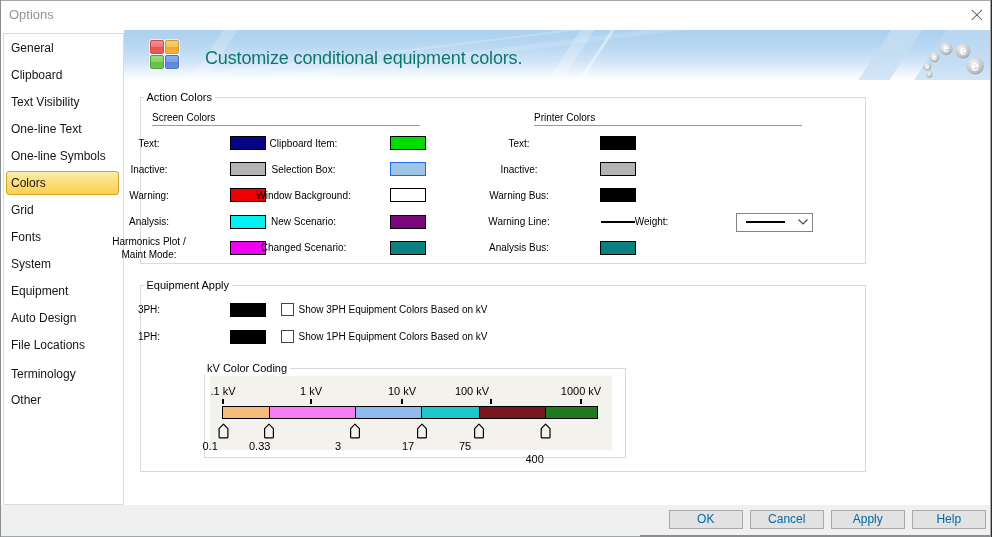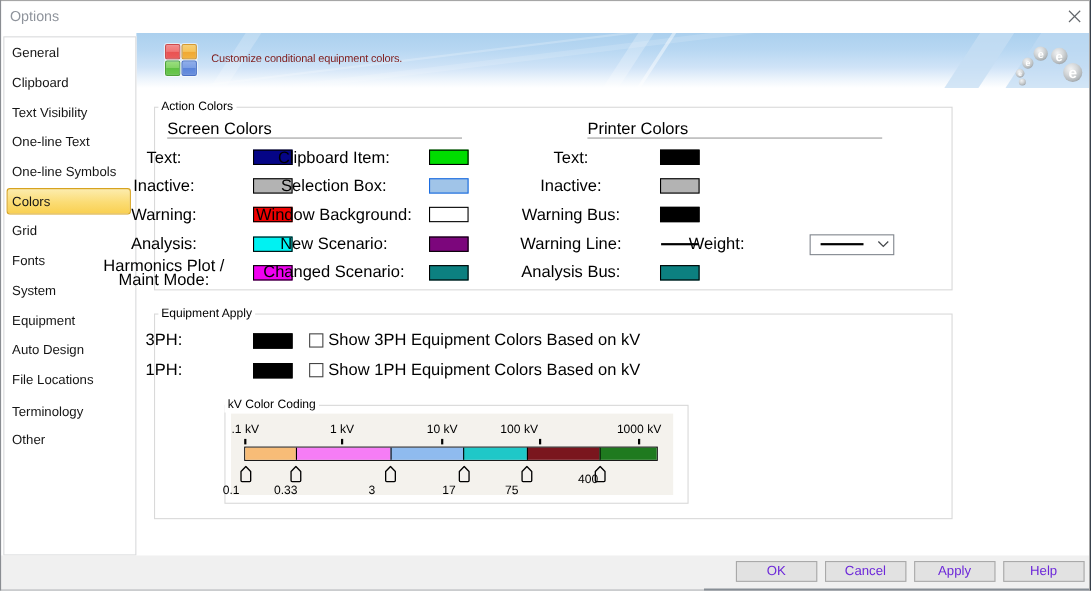--- a/index.html
+++ b/index.html
@@ -1,22 +1,22 @@
 <!DOCTYPE html>
 <html><head><meta charset="utf-8"><style>
 *{margin:0;padding:0;box-sizing:border-box}
 html,body{width:992px;height:537px}
 body{position:relative;font-family:"Liberation Sans",sans-serif;background:#fff;overflow:hidden}
 .abs{position:absolute}
-.lbl{position:absolute;font-size:15px;line-height:13px;color:#000;white-space:nowrap}
+.lbl{position:absolute;font-size:10px;line-height:13px;color:#000;white-space:nowrap}
 .r{text-align:center}
 .sw{position:absolute;width:36px;height:14px;border:1px solid #000}
 .grp{position:absolute;border:1px solid #d9d9d9}
 .glab{position:absolute;top:-7px;left:2.5px;background:#fff;padding:0 3px;font-size:11px;line-height:13px;color:#000;white-space:nowrap}
-.btn{position:absolute;width:73.5px;height:19.5px;background:#e2e2e2;border:1px solid #a9a9a9;font-size:12px;color:#6d28d9;text-align:center;line-height:17.5px}
+.btn{position:absolute;width:73.5px;height:19.5px;background:#e2e2e2;border:1px solid #a9a9a9;font-size:12px;color:#0369a1;text-align:center;line-height:17.5px}
 .side{position:absolute;left:11px;font-size:12px;line-height:14px;color:#151515;white-space:nowrap}
 .num{position:absolute;font-size:11px;line-height:12px;color:#000;text-align:left;width:40px}
 .kvl{position:absolute;font-size:11px;line-height:12px;color:#000;text-align:center;width:52px}
 .tick{position:absolute;width:2px;height:5px;background:#000}
 .cb{position:absolute;width:13px;height:13px;border:1px solid #454545;background:#fff}
 </style></head><body>
 
 <div class="abs" id="banner" style="left:124px;top:30px;width:866px;height:50px;background:linear-gradient(180deg,#abd0ee 0%,#b7d7f2 30%,#cfe3f7 62%,#eef5fc 85%,#ffffff 100%);overflow:hidden">
   <div class="abs" style="left:425px;top:-60px;width:12px;height:220px;background:rgba(255,255,255,.25);transform:rotate(33deg)"></div>
   <div class="abs" style="left:455px;top:-60px;width:3px;height:220px;background:rgba(255,255,255,.45);transform:rotate(33deg)"></div>
@@ -48,21 +48,21 @@
       <text x="63" y="20" font-size="12" fill="#fff">e</text>
     <circle cx="75.2" cy="30.9" r="8.7" fill="url(#bub)"></circle>
       <text x="75.2" y="35.6" font-size="14" fill="#fff">e</text>
   </g>
 </svg>
 
 <div class="abs" style="left:150px;top:40.3px;width:14px;height:13.5px;border-radius:2px;box-shadow:0 0 0 1px rgba(255,255,255,.6);border:1px solid #cf4b4b;background:linear-gradient(180deg,#f58c8c 0%,#f07575 48%,#ea5252 52%,#e95c5c 100%)"></div>
 <div class="abs" style="left:165.3px;top:40.3px;width:14px;height:13.5px;border-radius:2px;box-shadow:0 0 0 1px rgba(255,255,255,.6);border:1px solid #d8992e;background:linear-gradient(180deg,#f8cf72 0%,#f6c35a 48%,#f0a832 52%,#f2b23f 100%)"></div>
 <div class="abs" style="left:150px;top:55.2px;width:14px;height:13.5px;border-radius:2px;box-shadow:0 0 0 1px rgba(255,255,255,.6);border:1px solid #4da339;background:linear-gradient(180deg,#9adf7f 0%,#83d465 48%,#5fc244 52%,#6ac74e 100%)"></div>
 <div class="abs" style="left:165.3px;top:55.2px;width:14px;height:13.5px;border-radius:2px;box-shadow:0 0 0 1px rgba(255,255,255,.6);border:1px solid #4a70c4;background:linear-gradient(180deg,#8fadea 0%,#7b9fe5 48%,#5b84da 52%,#6a90de 100%)"></div>
-<div class="abs" style="left:192px;top:47.5px;font-size:10px;letter-spacing:-0.15px;color:#7f1d1d">Customize conditional equipment colors.</div>
+<div class="abs" style="left:205px;top:47.5px;font-size:18px;letter-spacing:-0.15px;color:#0f766e">Customize conditional equipment colors.</div>
 
 <div class="abs" style="left:9px;top:7px;font-size:13px;color:#8f949c">Options</div>
 <svg class="abs" style="left:969.5px;top:8px" width="16" height="16" viewBox="0 0 16 16">
   <path d="M1.8 1.8 L12 12 M1.8 12 L12 1.8" stroke="#63676c" stroke-width="1.05" fill="none"></path>
 </svg>
 
 <div class="abs" style="left:2.5px;top:32.5px;width:121px;height:472.5px;background:#fff;border:1px solid #d9dadc"></div>
 <div class="abs" style="left:6px;top:171px;width:113px;height:24px;border-radius:3px;border:1px solid #d7a31f;background:linear-gradient(180deg,#fcecad 0%,#fbdc74 55%,#f9d052 100%)"></div>
 <div class="side" style="top:41px">General</div>
 <div class="side" style="top:68px">Clipboard</div>
@@ -174,21 +174,21 @@
     <path d="M212 1.1 L216.4 5.7 L216.4 13.9 Q216.4 14.8 215.5 14.8 L208.5 14.8 Q207.6 14.8 207.6 13.9 L207.6 5.7 Z"></path>
     <path d="M269 1.1 L273.4 5.7 L273.4 13.9 Q273.4 14.8 272.5 14.8 L265.5 14.8 Q264.6 14.8 264.6 13.9 L264.6 5.7 Z"></path>
     <path d="M335.6 1.1 L340.0 5.7 L340.0 13.9 Q340.0 14.8 339.1 14.8 L332.1 14.8 Q331.20000000000005 14.8 331.20000000000005 13.9 L331.20000000000005 5.7 Z"></path>
   </g>
 </svg>
 <div class="num" style="left:202.5px;top:439.5px">0.1</div>
 <div class="num" style="left:249px;top:439.5px">0.33</div>
 <div class="num" style="left:335px;top:439.5px">3</div>
 <div class="num" style="left:402px;top:439.5px">17</div>
 <div class="num" style="left:459px;top:439.5px">75</div>
-<div class="num" style="left:525.5px;top:430px">400</div>
+<div class="num" style="left:525.5px;top:453px">400</div>
 
 <div class="abs" style="left:0;top:505px;width:992px;height:32px;background:#f0f0f0"></div>
 <div class="btn" style="left:669px;top:509.5px">OK</div>
 <div class="btn" style="left:750px;top:509.5px">Cancel</div>
 <div class="btn" style="left:831px;top:509.5px">Apply</div>
 <div class="btn" style="left:912px;top:509.5px">Help</div>
 <div class="abs" style="left:0;top:535.5px;width:992px;height:1.5px;background:#a3a6aa"></div>
 <div class="abs" style="left:640px;top:534.5px;width:352px;height:2.5px;background:#878e95"></div>
 
 <div class="abs" style="left:0;top:0;width:990px;height:1px;background:#a6a6a6"></div>

